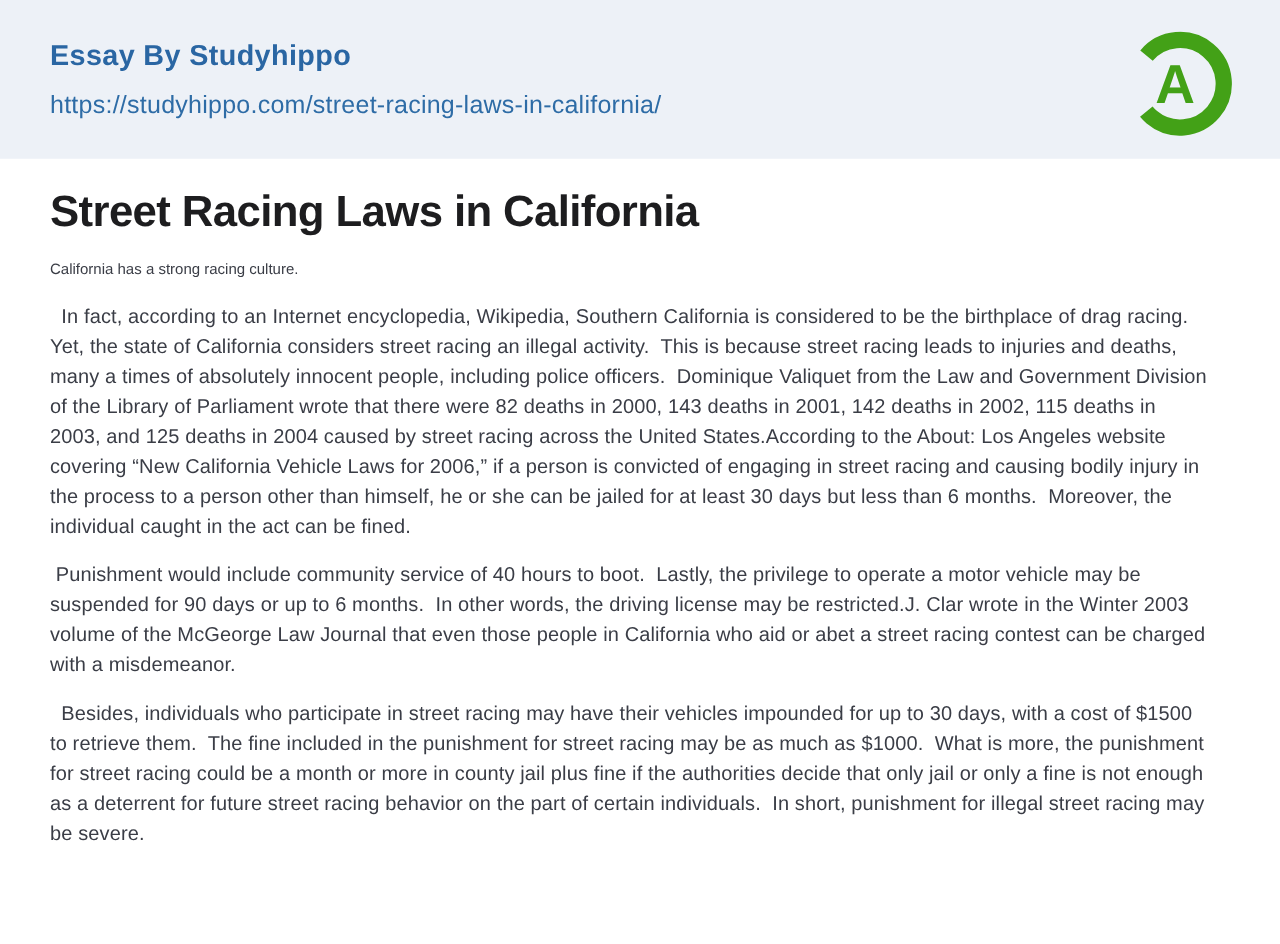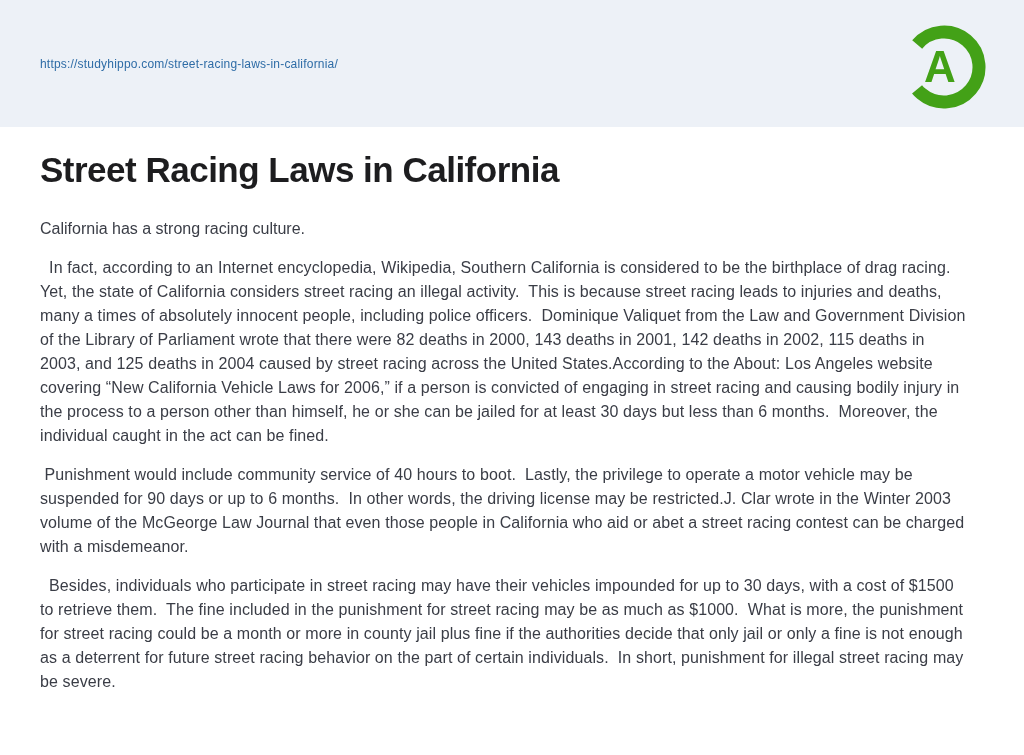--- a/index.html
+++ b/index.html
@@ -24,57 +24,58 @@
   .header-text { display: flex; flex-direction: column; }
   .site-title {
     color: #2a66a3;
     font-size: 23px;
     font-weight: bold;
     letter-spacing: 0.3px;
     margin-bottom: 15px;
   }
   .page-url {
     color: #2e6ca6;
-    font-size: 12px;
+    font-size: 20px;
     letter-spacing: 0.2px;
   }
   .logo { width: 84px; height: 84px; margin-top: 6px; }
 
   
   .article {
     padding: 23px 40px 0 40px;
   }
   .article-title {
     margin: 0;
     color: #1d1d1f;
     font-size: 35px;
     line-height: 40px;
     font-weight: 800;
     letter-spacing: -0.5px;
   }
   .article-subtitle {
-    margin: 27px 0 0 0;
+    margin: 13px 0 0 0;
     color: #3a3d46;
-    font-size: 16px;
+    font-size: 12px;
     line-height: 24px;
   }
   .para {
     margin: 15px 16px 0 0;
     color: #3a3d46;
     font-size: 16px;
     line-height: 24px;
     letter-spacing: 0.1px;
     white-space: pre-wrap;
   }
 </style>
 </head>
 <body>
 
 <header class="page-header">
   <div class="header-text">
+    <div class="site-title">Essay By Studyhippo</div>
     <div class="page-url">https://studyhippo.com/street-racing-laws-in-california/</div>
   </div>
   <div class="logo">
     <svg width="84" height="84" viewBox="0 0 84 84">
       <circle cx="42" cy="42" r="35" fill="none" stroke="#43a117" stroke-width="13" stroke-dasharray="171 49" transform="rotate(-140 42 42)"></circle>
       <text x="38" y="57" text-anchor="middle" font-family="Liberation Sans, sans-serif" font-size="44" font-weight="bold" fill="#43a117">A</text>
     </svg>
   </div>
 </header>
 

